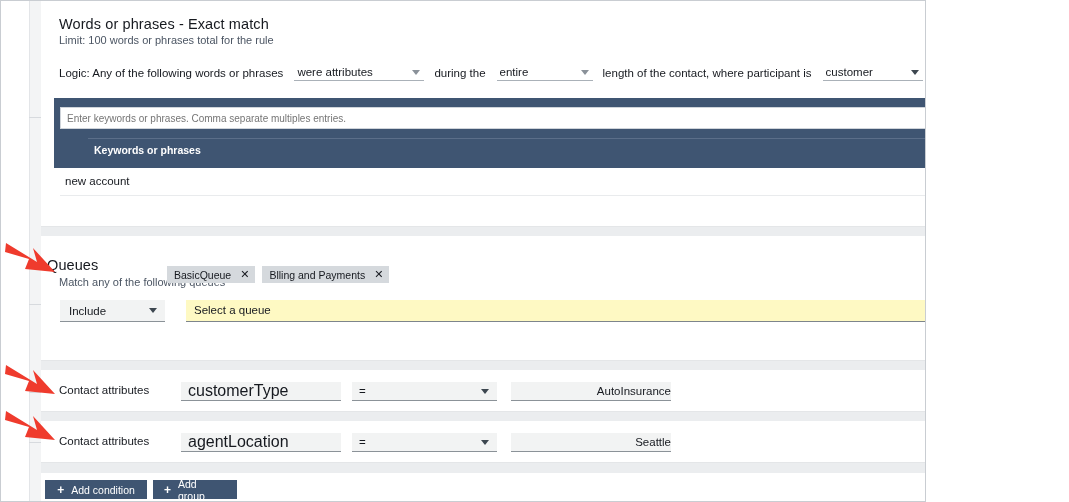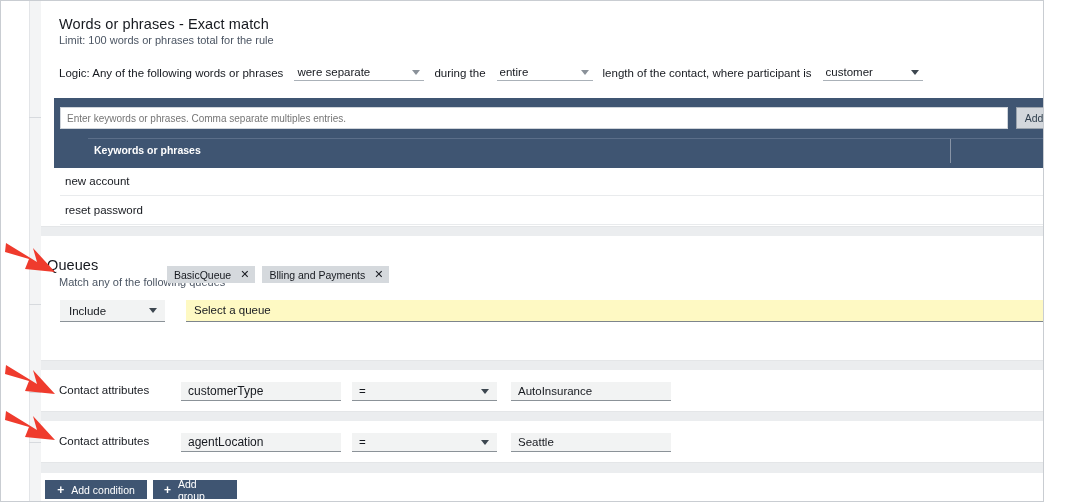--- a/index.html
+++ b/index.html
@@ -9,21 +9,21 @@
   body {
     width: 1069px; height: 502px;
     font-family: "Liberation Sans", sans-serif;
     color: #16191f;
     overflow: hidden;
     position: relative;
   }
   .page {
     position: absolute;
     left: 0; top: 0;
-    width: 1044px; height: 502px;
+    width: 926px; height: 502px;
     box-sizing: border-box;
     border: 1px solid #c9cdd2;
     background: #ffffff;
     overflow: hidden;
   }
   
   .rail-line {
     position: absolute;
     left: 28px; top: 0; bottom: 0;
     width: 1px;
@@ -252,21 +252,21 @@
     font-size: 11.5px;
     color: #16191f;
   }
   .attr-key {
     position: absolute;
     left: 140px; top: 12px;
     width: 160px; height: 19px;
     background: #f2f3f3;
     border-bottom: 1px solid #8b9298;
     box-sizing: border-box;
-    font-size: 12px;
+    font-size: 16px;
     color: #16191f;
     line-height: 18px;
     padding-left: 7px;
   }
   .attr-op {
     position: absolute;
     left: 311px; top: 12px;
     width: 145px; height: 19px;
     background: #f2f3f3;
     border-bottom: 1px solid #8b9298;
@@ -282,20 +282,21 @@
     position: absolute;
     left: 470px; top: 12px;
     width: 160px; height: 19px;
     background: #f2f3f3;
     border-bottom: 1px solid #8b9298;
     box-sizing: border-box;
     font-size: 11.5px;
     color: #16191f;
     line-height: 18px;
     padding-left: 7px;
+    text-align: right;
   }
 
   
   .footer {
     position: absolute;
     left: 40px; top: 472px;
     width: 1028px; height: 30px;
     background: #ffffff;
   }
   .btn {
@@ -340,21 +341,21 @@
   <div class="content">
 
     <section class="card" id="card-words">
       <div class="sec-title" id="words-title">Words or phrases - Exact match</div>
       <div class="sec-sub" id="words-sub">Limit: 100 words or phrases total for the rule</div>
 
       <div class="logic-row">
         <span class="logic-text">Logic: Any of the following words or phrases</span>
 
         <span class="sel" id="sel-mentioned">
-          <span>were separate</span>
+          <span>were attributes</span>
           <span class="caret"></span>
         </span>
 
         <span class="logic-text">during the</span>
 
         <span class="sel" id="sel-duration">
           <span>entire</span>
           <span class="caret"></span>
         </span>
 
@@ -370,21 +371,20 @@
         <input class="kw-input" type="text" placeholder="Enter keywords or phrases. Comma separate multiples entries." style="">
         <div class="kw-add">Add</div>
 
         <div class="kw-header">
           <span class="kw-header-label">Keywords or phrases</span>
           <span class="kw-col-divider"></span>
         </div>
       </div>
 
       <div class="kw-row" id="kw-row-0">new account</div>
-      <div class="kw-row" id="kw-row-1">reset password</div>
     </section>
 
     <section class="card" id="card-queues">
       <div class="sec-title" id="queues-title">Queues</div>
       <div class="sec-sub" id="queues-sub">Match any of the following queues</div>
 
       <div class="queue-row">
         <div id="sel-include">
           <span>Include</span>
           <span class="caret dark"></span>

